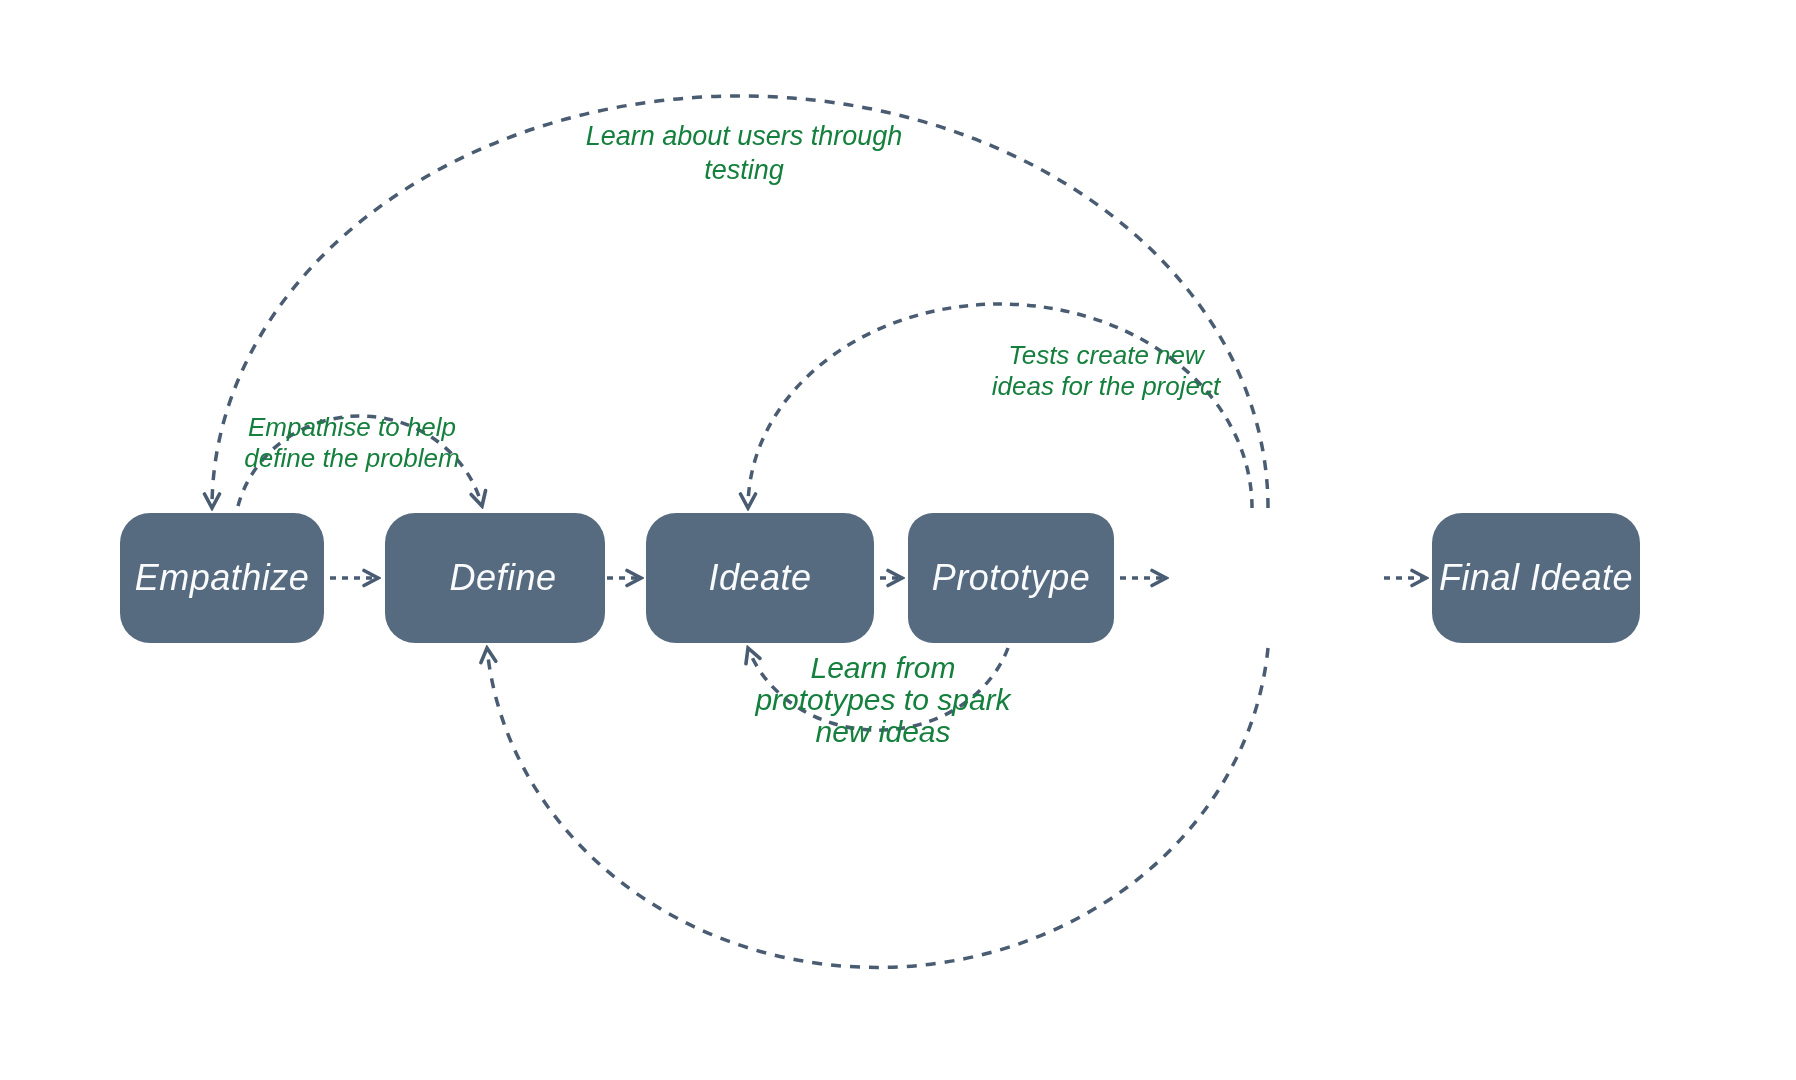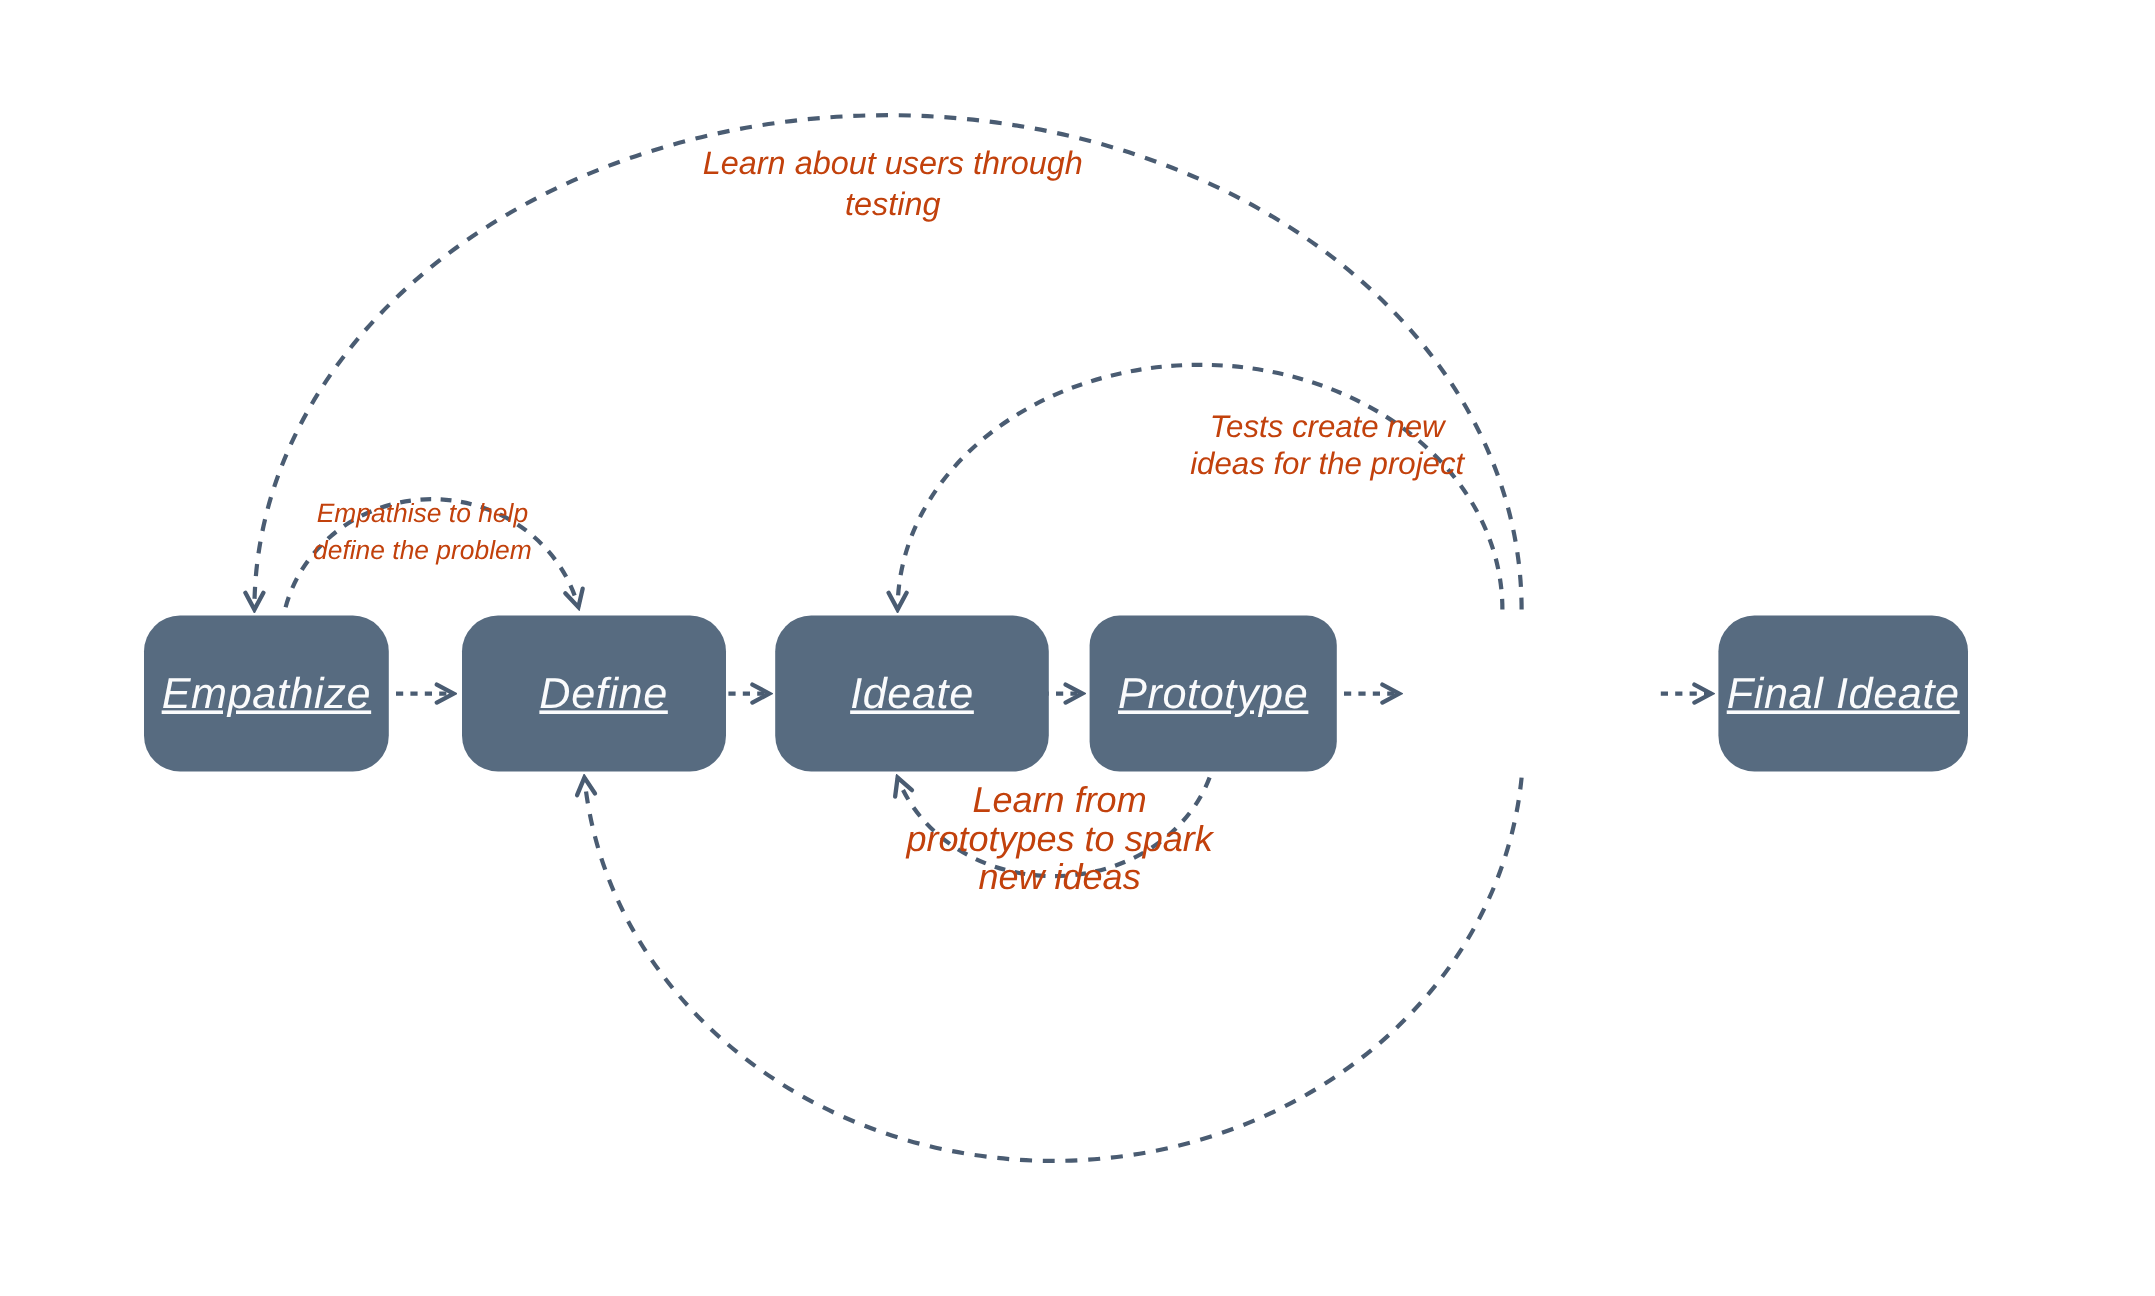--- a/index.html
+++ b/index.html
@@ -27,26 +27,25 @@
     background: #576b80;
     border-radius: 30px;
     color: #fafbfc;
     font-size: 36px;
     font-style: italic;
     font-weight: 300;
     display: flex;
     align-items: center;
     justify-content: center;
     letter-spacing: 0.5px;
-    text-decoration: underline;
   }
   .annotation {
     position: absolute;
     transform: translateX(-50%);
-    color: #c2410c;
+    color: #15803d;
     font-size: 27px;
     line-height: 34px;
     font-style: italic;
     font-weight: 300;
     text-align: center;
     white-space: pre-line;
   }
 </style>
 </head>
 <body>
@@ -81,21 +80,21 @@
   </svg>
 
   <div class="node" style="left:120px;  width:204px;">Empathize</div>
   <div class="node" style="left:385px;  width:204px;padding-left:16px;">Define</div>
   <div class="node" style="left:646px;  width:228px;">Ideate</div>
   <div class="node" style="left:908px;  width:206px;border-radius:25px;">Prototype</div>
   <div class="node" style="left:1432px; width:208px;">Final Ideate</div>
 
   <div class="annotation" style="left:744px; top:119px;">Learn about users through
 testing</div>
-  <div class="annotation" style="left:352px; top:412px; font-size:22px; line-height:31px;">Empathise to help
+  <div class="annotation" style="left:352px; top:412px; font-size:26px; line-height:31px;">Empathise to help
 define the problem</div>
   <div class="annotation" style="left:1074px; top:340px; font-size:26px; line-height:31px;margin-left:32px;">Tests create new
 ideas for the project</div>
   <div class="annotation" style="left:883px; top:652px; font-size:30px; line-height:32px;">Learn from
 prototypes to spark
 new ideas</div>
 
 </div>
 
 </body></html>

